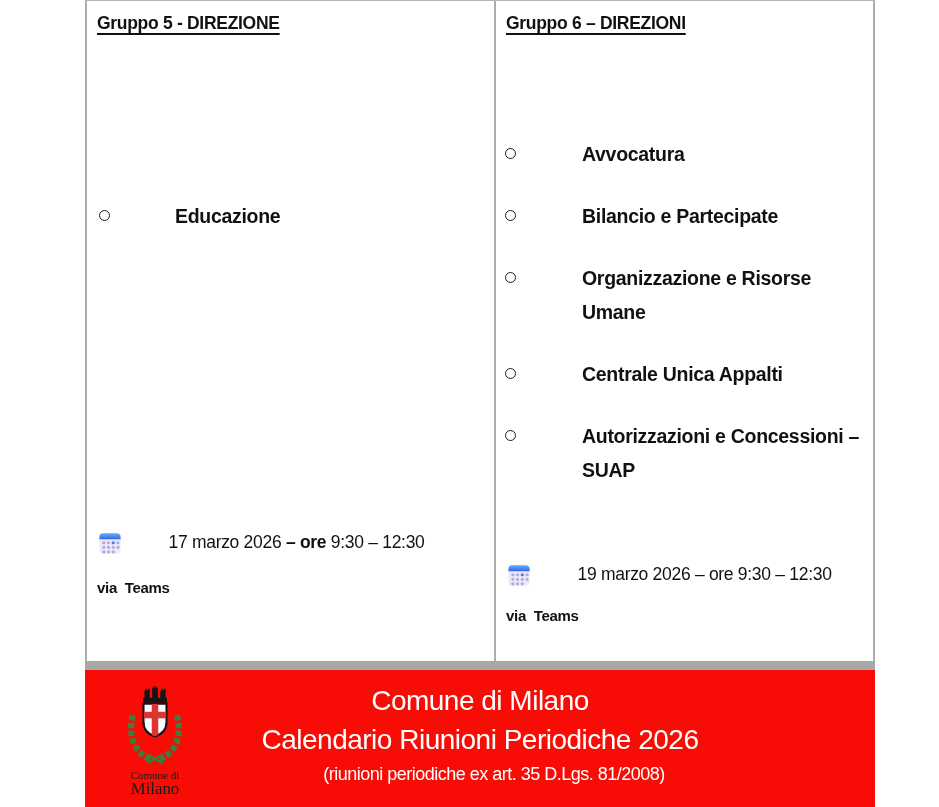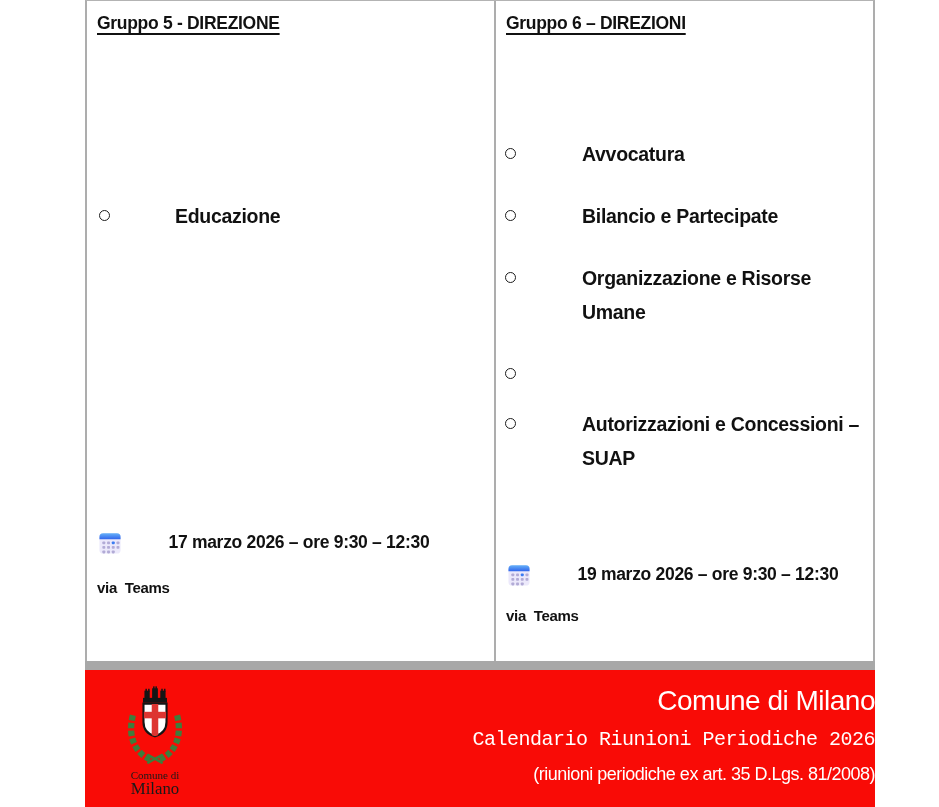--- a/index.html
+++ b/index.html
@@ -39,21 +39,21 @@
   .bullet-list   { position: absolute; top: 136px; left: 9px; }
   .bullet-list .bullet-row { margin-bottom: 28px; }
   .bullet-list .bullet-text { margin-left: 66px; }
 
   .date-row {
     position: absolute; left: 10px;
     display: flex; align-items: center; gap: 9px;
     font-size: 17.5px; letter-spacing: -0.3px; white-space: pre;
   }
   .date-row .cal-icon { flex: 0 0 auto; display: block; }
-  .date-strong { font-weight: bold; white-space: pre; }
+  .date-strong { font-weight: normal; white-space: pre; }
   .date-plain  { font-weight: bold; white-space: pre; }
   .cell-left  .date-row { top: 510px; }
   .cell-right .date-row { top: 542px; }
 
   .location-line {
     position: absolute; left: 10px;
     font-size: 15px; font-weight: bold; letter-spacing: -0.3px; white-space: pre;
   }
   .cell-left  .location-line { top: 578px; }
   .cell-right .location-line { top: 606px; }
@@ -65,24 +65,24 @@
   }
 
   
   .banner {
     position: absolute; left: 85px; top: 670px; width: 790px; height: 137px;
     background: #f90b06; color: #ffffff;
   }
   .banner-logo { position: absolute; left: 22px; top: 15px; width: 96px; height: 116px; }
   .banner-text {
     position: absolute; left: 0; right: 0; top: 12px;
-    text-align: right; letter-spacing: -0.5px;
+    text-align: center; letter-spacing: -0.5px;
   }
   .banner-title    { font-size: 28px; line-height: 37px; font-weight: 400; }
-  .banner-subtitle { font-size: 20px; line-height: 42px; font-weight: 400; font-family: Liberation Mono, monospace; }
+  .banner-subtitle { font-size: 28px; line-height: 42px; font-weight: 400; }
   .banner-note     { font-size: 18px; line-height: 26px; font-weight: 400; padding-left: 28px; }
 </style>
 </head>
 <body>
 
 <svg width="0" height="0" style="position:absolute" aria-hidden="true">
   <defs>
     <linearGradient id="calgrad" x1="0" y1="0" x2="0" y2="1">
       <stop offset="0" stop-color="#66b1f8"></stop>
       <stop offset="1" stop-color="#3064ec"></stop>
@@ -140,20 +140,21 @@
       <div class="bullet-row">
         <span class="bullet-circle"></span>
         <span class="bullet-text">Bilancio e Partecipate</span>
       </div>
       <div class="bullet-row">
         <span class="bullet-circle"></span>
         <span class="bullet-text">Organizzazione e Risorse Umane</span>
       </div>
       <div class="bullet-row">
         <span class="bullet-circle"></span>
+        <span class="bullet-text">Centrale Unica Appalti</span>
       </div>
       <div class="bullet-row">
         <span class="bullet-circle"></span>
         <span class="bullet-text">Autorizzazioni e Concessioni – SUAP</span>
       </div>
     </div>
 
     <div class="date-row">
       <svg class="cal-icon" width="26" height="26" viewBox="0 0 32 32">
         <rect x="3" y="4" width="26" height="25" rx="4.5" fill="#ece9fb"></rect>

